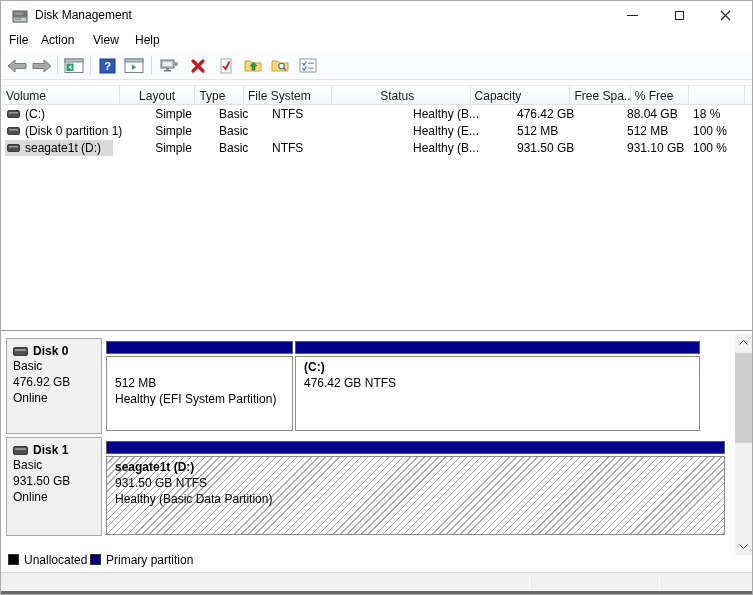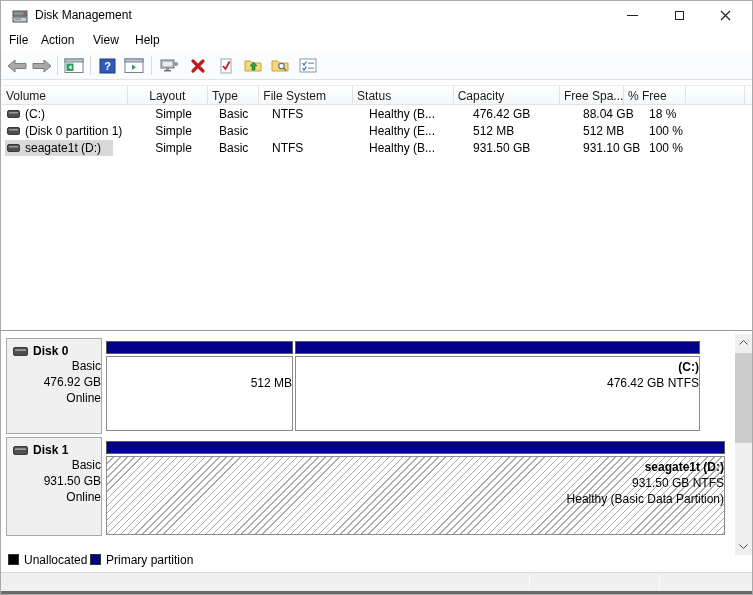--- a/index.html
+++ b/index.html
@@ -28,34 +28,34 @@
   .tb { position:absolute; top:3px; width:24px; height:23px; display:flex; align-items:center; justify-content:center; }
   .tb-sep { position:absolute; top:5px; width:1px; height:19px; background:#d9d9d9; }
 
   
   .listview { position:absolute; top:84px; left:1px; width:751px; height:245px; background:#fff; }
   .lv-header { display:flex; height:20px; background:linear-gradient(#ffffff,#f6f7f9);
                border-bottom:1px solid #e3e3e3; border-top:1px solid #ececec; }
   .hc { border-right:1px solid #e2e2e2; padding:3px 4px 0 4px; font-size:12px; color:#1c1c1c;
         white-space:nowrap; overflow:hidden; }
   .col-volume{width:130px;} .col-layout{width:83px;text-align:center;} .col-type{width:53px;}
-  .col-fs{width:97px;} .col-status{width:104px;} .col-capacity{width:110px;}
+  .col-fs{width:97px;} .col-status{width:104px;margin-left:44px;} .col-capacity{width:110px;}
   .col-free{width:66px;} .col-pct{width:64px;} .col-blank{width:61px;} .col-fill{flex:1; border-right:none;}
   .lv-row { display:flex; height:17px; align-items:center; }
   .c { padding:0 4px; font-size:12px; white-space:nowrap; overflow:hidden; }
   .vol-cell { padding-left:3px; display:flex; align-items:center; }
   .vol-wrap { display:inline-flex; align-items:center; padding:1px 12px 1px 2px; }
   .vol-wrap.selected { background:#d9d9d9; }
   .vol-ico { margin-right:5px; flex:0 0 auto; display:block; }
 
   
   .split { position:absolute; top:329px; left:0; right:0; height:1px; background:#9a9a9a; }
 
   
-  .bottompane { position:absolute; top:330px; left:1px; width:751px; height:241px; background:#fff;text-align:right; }
+  .bottompane { position:absolute; top:330px; left:1px; width:751px; height:241px; background:#fff; }
   .disk-label { position:absolute; left:4px; width:96px; background:#f0f0f0;
                 border:1px solid #a9a9a9; padding:5px 0 0 6px; }
   .dl0 { top:7px; height:96px; } .dl1 { top:106px; height:99px; }
   .disk-title { font-weight:bold; display:flex; align-items:center; }
   .disk-title svg { margin-right:5px; }
   .disk-label div.ln { line-height:16px; }
 
   .partition { position:absolute; }
   .p00 { left:104px; top:10px;  width:187px; height:90px; }
   .p01 { left:293px; top:10px;  width:405px; height:90px; }
@@ -289,20 +289,21 @@
       </div>
       <div class="ln">Basic</div>
       <div class="ln">476.92 GB</div>
       <div class="ln">Online</div>
     </div>
 
     <div class="partition p00">
       <div class="pbar" style="background: rgb(0, 0, 139);"></div>
       <div class="pbody">
         <div>512 MB</div>
+        <div>Healthy (EFI System Partition)</div>
       </div>
     </div>
 
     <div class="partition p01">
       <div class="pbar" style="background: rgb(0, 0, 139);"></div>
       <div class="pbody">
         <div class="ptitle">(C:)</div>
         <div>476.42 GB NTFS</div>
       </div>
     </div>

